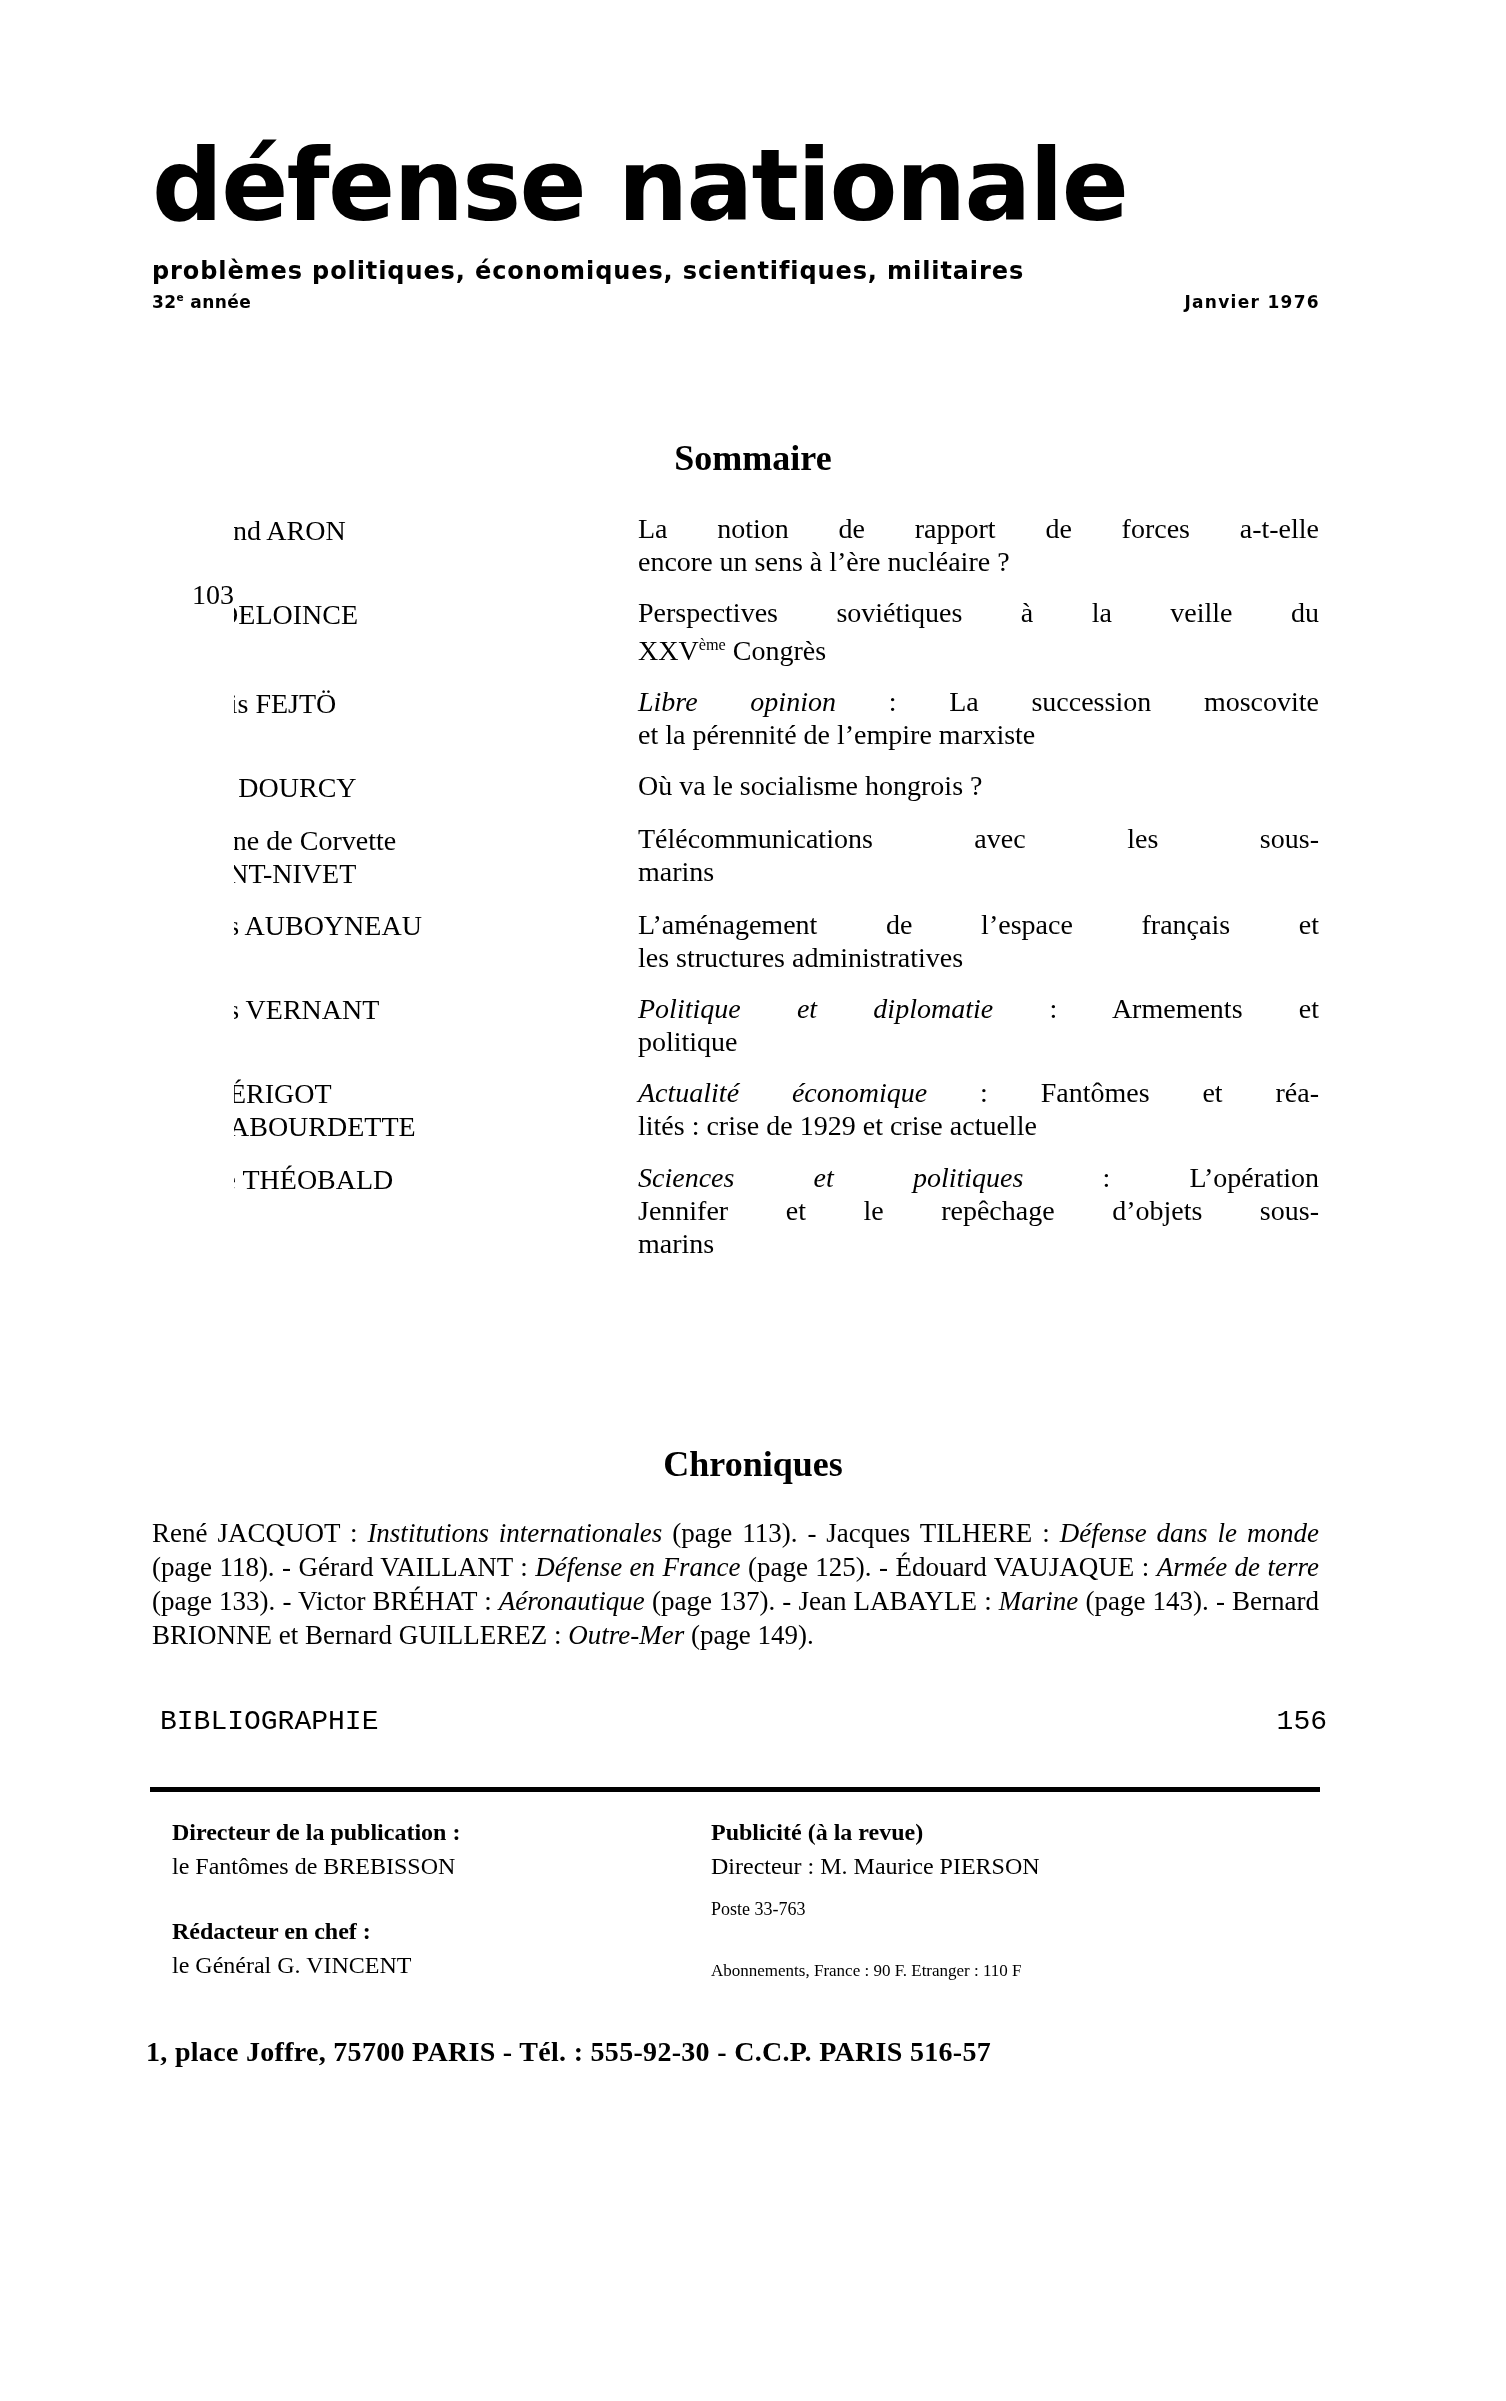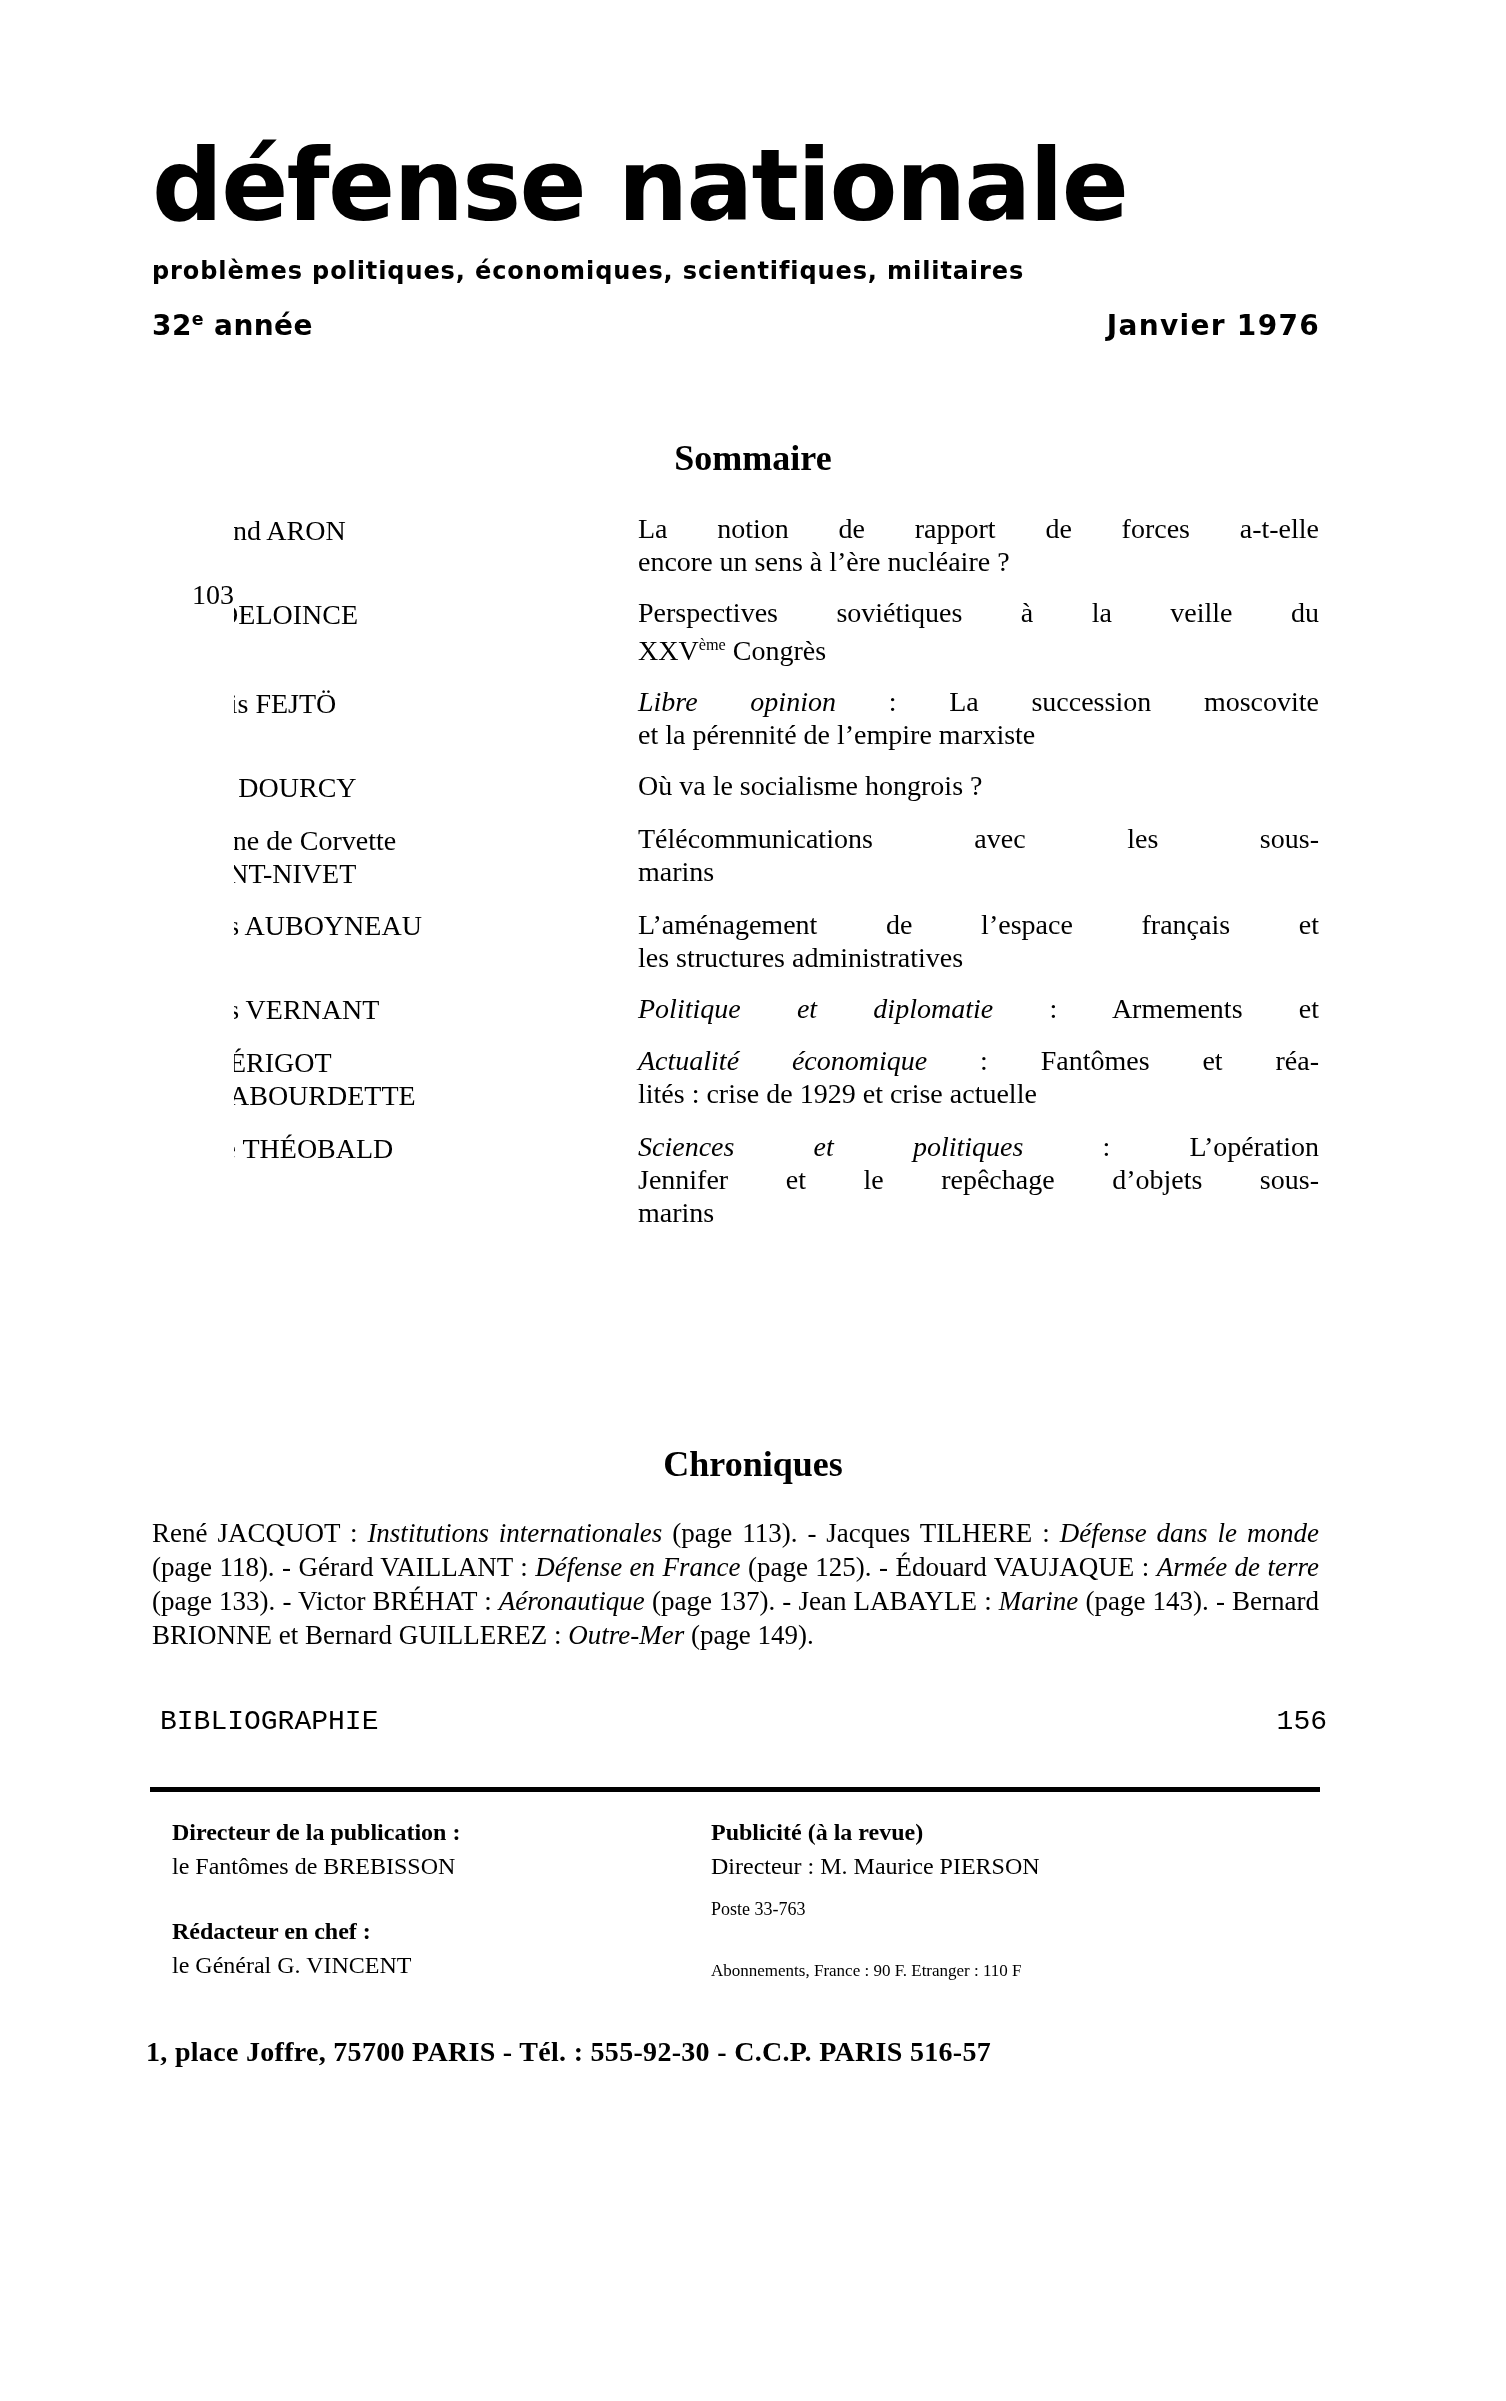--- a/index.html
+++ b/index.html
@@ -44,24 +44,24 @@
     font-weight: bold;
     font-size: 24px;
     letter-spacing: 0.9px;
     margin-top: 22px;
     white-space: nowrap;
   }
   .masthead-row {
     display: flex;
     justify-content: space-between;
     align-items: baseline;
-    margin-top: 24px;
+    margin-top: 6px;
     font-family: "DejaVu Sans", sans-serif;
     font-weight: bold;
-    font-size: 28px;
+    font-size: 17px;
     letter-spacing: 0.4px;
   }
   .masthead-row .annee sup {
     font-size: 0.62em;
     vertical-align: super;
   }
   .masthead-row .date {
     letter-spacing: 1.3px;
   }
 
@@ -260,20 +260,21 @@
         <div class="title">
           <span class="line justify">L’aménagement de l’espace français et</span>
           <span class="line">les structures administratives</span>
         </div>
         <div class="page"><span class="spacer">0</span><span>75</span></div>
       </div>
       <div class="entry">
         <div class="author"><span class="line">Jacques VERNANT</span></div>
         <div class="title">
           <span class="line justify"><i>Politique et diplomatie</i> : Armements et</span>
+          <span class="line">politique</span>
         </div>
         <div class="page"><span class="spacer">0</span><span>89</span></div>
       </div>
       <div class="entry">
         <div class="author"><span class="line">J.G. MÉRIGOT</span><br><span class="line">et A. LABOURDETTE</span></div>
         <div class="title">
           <span class="line justify"><i>Actualité économique</i> : Fantômes et réa-</span>
           <span class="line">lités : crise de 1929 et crise actuelle</span>
         </div>
         <div class="page"><span class="spacer">0</span><span>95</span></div>

